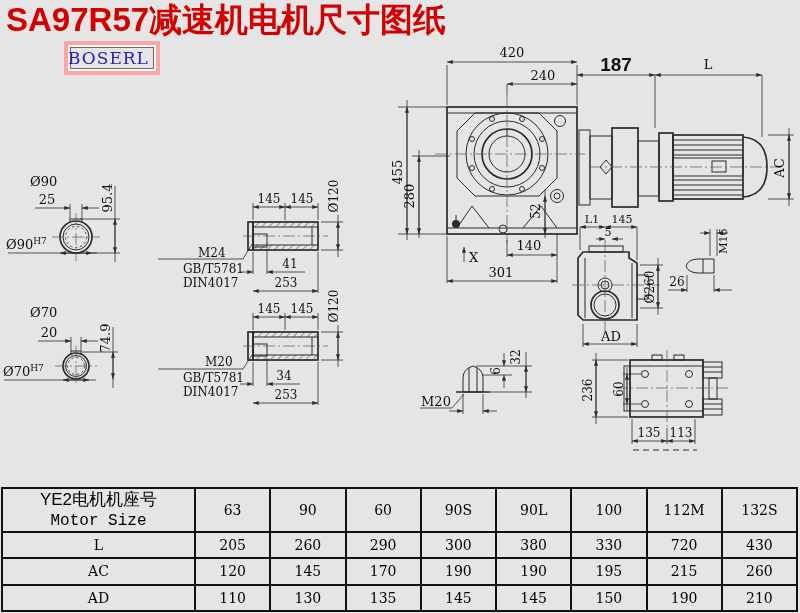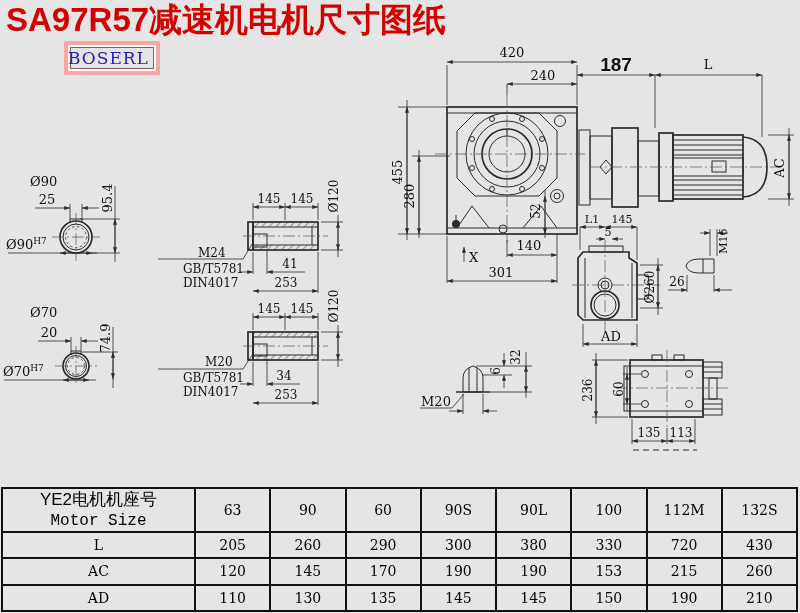--- a/index.html
+++ b/index.html
@@ -407,21 +407,21 @@
       <td class="num">720</td>
       <td class="num">430</td>
     </tr>
     <tr style="height:26px">
       <td class="num">AC</td>
       <td class="num">120</td>
       <td class="num">145</td>
       <td class="num">170</td>
       <td class="num">190</td>
       <td class="num">190</td>
-      <td class="num">153</td>
+      <td class="num">195</td>
       <td class="num">215</td>
       <td class="num">260</td>
     </tr>
     <tr style="height:26px">
       <td class="num">AD</td>
       <td class="num">110</td>
       <td class="num">130</td>
       <td class="num">135</td>
       <td class="num">145</td>
       <td class="num">145</td>

